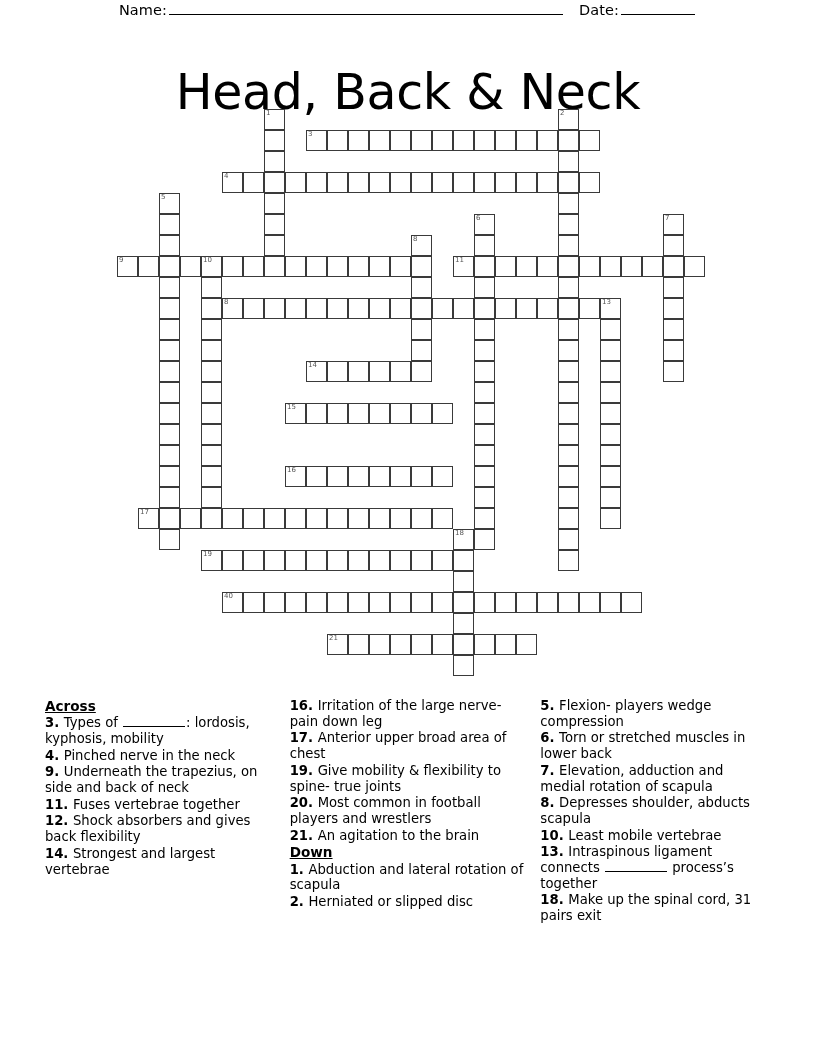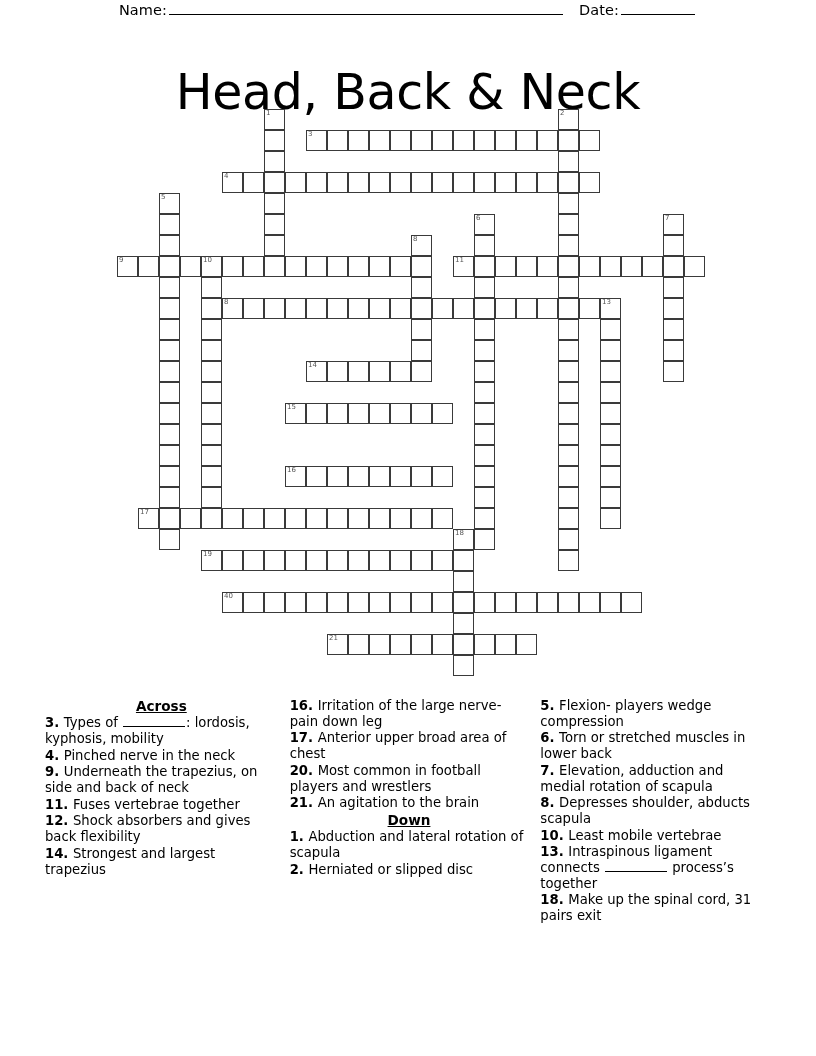--- a/index.html
+++ b/index.html
@@ -93,21 +93,20 @@
     font-size: 13.2px;
     line-height: 1.19;
   }
   .clue-col.col2 { width: 240px; }
   .clue-col.col3 { width: 232px; }
   .sect-head {
     font-weight: bold;
     text-decoration: underline;
     margin-bottom: 1px;
     font-size: 13.6px;
-    text-align: center;
   }
   .clue {
     margin-bottom: 1px;
   }
   .clue b { font-weight: bold; }
   .blank {
     display: inline-block;
     border-bottom: 1px solid #000;
     width: 62px;
     height: 0.82em;
@@ -423,25 +422,26 @@
     </div>
 
   <div class="clues">
     <div class="clue-col col1" id="clue-col-1">
         <div class="sect-head">Across</div>
         <div class="clue"><b>3. </b><span>Types of </span><span class="blank"></span><span>: lordosis, kyphosis, mobility</span></div>
         <div class="clue"><b>4. </b><span>Pinched nerve in the neck</span></div>
         <div class="clue"><b>9. </b><span>Underneath the trapezius, on side and back of neck</span></div>
         <div class="clue"><b>11. </b><span>Fuses vertebrae together</span></div>
         <div class="clue"><b>12. </b><span>Shock absorbers and gives back flexibility</span></div>
-        <div class="clue"><b>14. </b><span>Strongest and largest trapezius</span></div>
+        <div class="clue"><b>14. </b><span>Strongest and largest vertebrae</span></div>
       </div>
     <div class="clue-col col2" id="clue-col-2">
         <div class="clue"><b>16. </b><span>Irritation of the large nerve- pain down leg</span></div>
         <div class="clue"><b>17. </b><span>Anterior upper broad area of chest</span></div>
+        <div class="clue"><b>19. </b><span>Give mobility &amp; flexibility to spine- true joints</span></div>
         <div class="clue"><b>20. </b><span>Most common in football players and wrestlers</span></div>
         <div class="clue"><b>21. </b><span>An agitation to the brain</span></div>
         <div class="sect-head">Down</div>
         <div class="clue"><b>1. </b><span>Abduction and lateral rotation of scapula</span></div>
         <div class="clue"><b>2. </b><span>Herniated or slipped disc</span></div>
       </div>
     <div class="clue-col col3" id="clue-col-3">
         <div class="clue"><b>5. </b><span>Flexion- players wedge compression</span></div>
         <div class="clue"><b>6. </b><span>Torn or stretched muscles in lower back</span></div>
         <div class="clue"><b>7. </b><span>Elevation, adduction and medial rotation of scapula</span></div>

